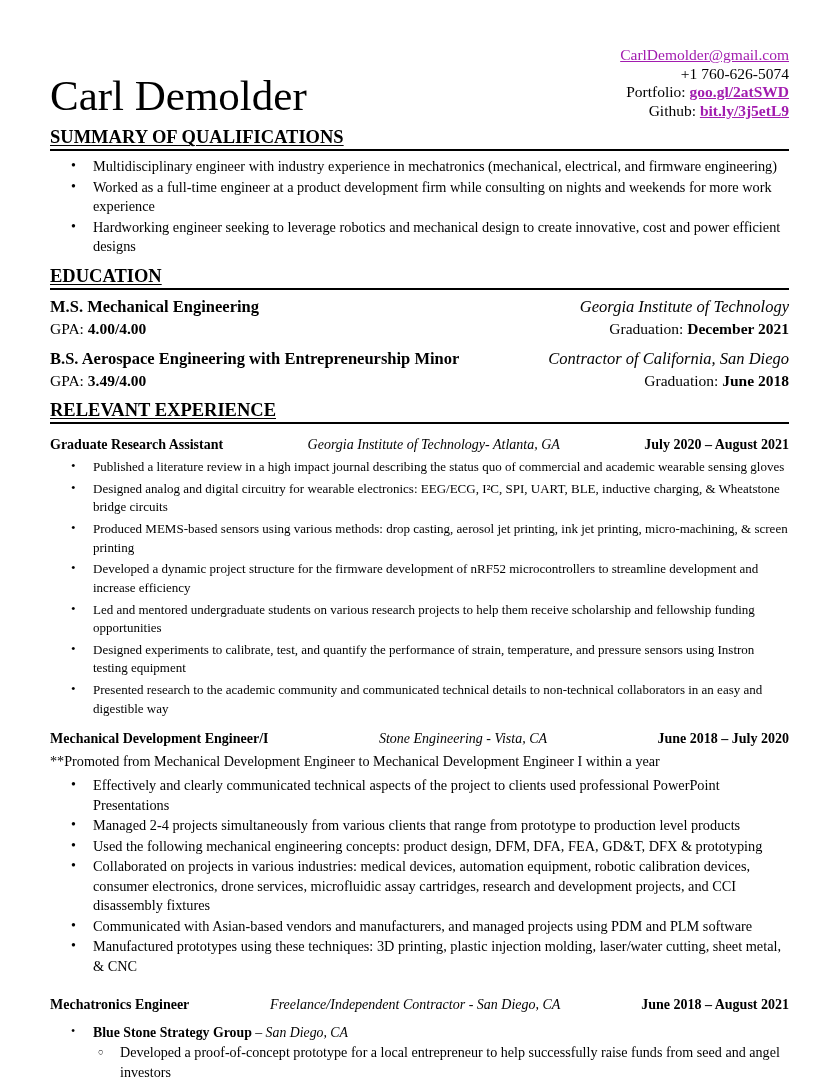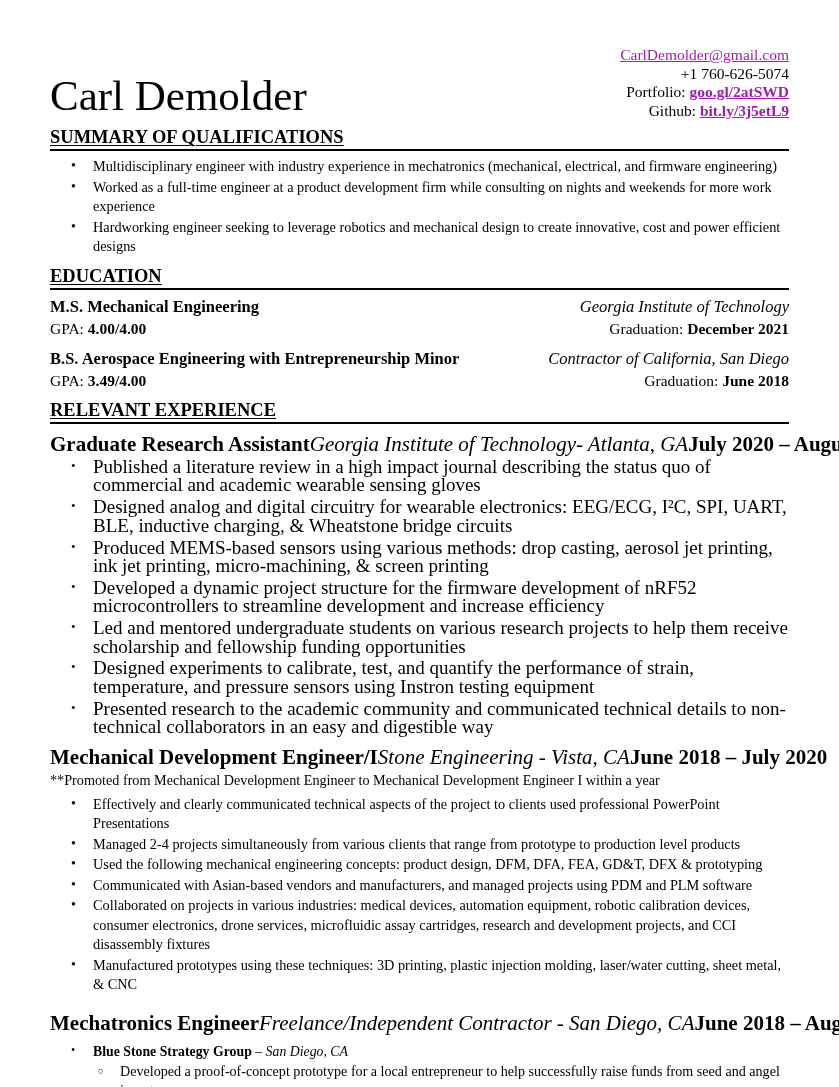--- a/index.html
+++ b/index.html
@@ -91,21 +91,21 @@
     margin: 0 0 1px 0;
   }
   ul.bul > li:before {
     content: "\2022";
     position: absolute;
     left: 21px;
     top: -1px;
     font-size: 14px;
   }
   ul.bul.tight > li {
-    font-size: 19px;
+    font-size: 13px;
     line-height: 18.4px;
     margin-bottom: 3.5px;
   }
   ul.bul.tight > li:before { font-size: 13px; }
 
   
   .edu-block { margin-bottom: 9px; }
   .edu-row {
     display: flex;
     justify-content: space-between;
@@ -117,21 +117,21 @@
   .edu-school { font-style: italic; }
   .edu-row.sub { font-size: 15.5px; line-height: 21px; align-items: center; }
   .edu-gpa-val { font-weight: bold; }
   .edu-grad-val { font-weight: bold; }
 
   
   .job { margin-top: 10px; }
   .job-row {
     display: flex;
     align-items: flex-start;
-    font-size: 21px;
+    font-size: 14px;
     line-height: 21px;
     margin-bottom: 3px;
   }
   .job-title { font-weight: bold; white-space: nowrap; }
   .job-org {
     font-style: italic;
     flex: 1;
     text-align: center;
     white-space: nowrap;
   }
@@ -258,22 +258,22 @@
           <div class="job-row">
             <span class="job-title">Mechanical Development Engineer/I</span>
             <span class="job-org">Stone Engineering - Vista, CA</span>
             <span class="job-dates">June 2018 – July 2020</span>
           </div>
           <div class="job-note">**Promoted from Mechanical Development Engineer to Mechanical Development Engineer I within a year</div>
           <ul class="bul">
             <li>Effectively and clearly communicated technical aspects of the project to clients used professional PowerPoint Presentations</li>
             <li>Managed 2-4 projects simultaneously from various clients that range from prototype to production level products</li>
             <li>Used the following mechanical engineering concepts: product design, DFM, DFA, FEA, GD&amp;T, DFX &amp; prototyping</li>
+            <li>Collaborated on projects in various industries: medical devices, automation equipment, robotic calibration devices, consumer electronics, drone services, microfluidic assay cartridges, research and development projects, and CCI disassembly fixtures</li>
             <li>Communicated with Asian-based vendors and manufacturers, and managed projects using PDM and PLM software</li>
-            <li>Collaborated on projects in various industries: medical devices, automation equipment, robotic calibration devices, consumer electronics, drone services, microfluidic assay cartridges, research and development projects, and CCI disassembly fixtures</li>
             <li>Manufactured prototypes using these techniques: 3D printing, plastic injection molding, laser/water cutting, sheet metal, &amp; CNC</li>
           </ul>
         </div>
       </div>
 
     <div id="mechatronics-block">
         <div class="job" style="margin-top: 18px;">
           <div class="job-row">
             <span class="job-title">Mechatronics Engineer</span>
             <span class="job-org">Freelance/Independent Contractor - San Diego, CA</span>

